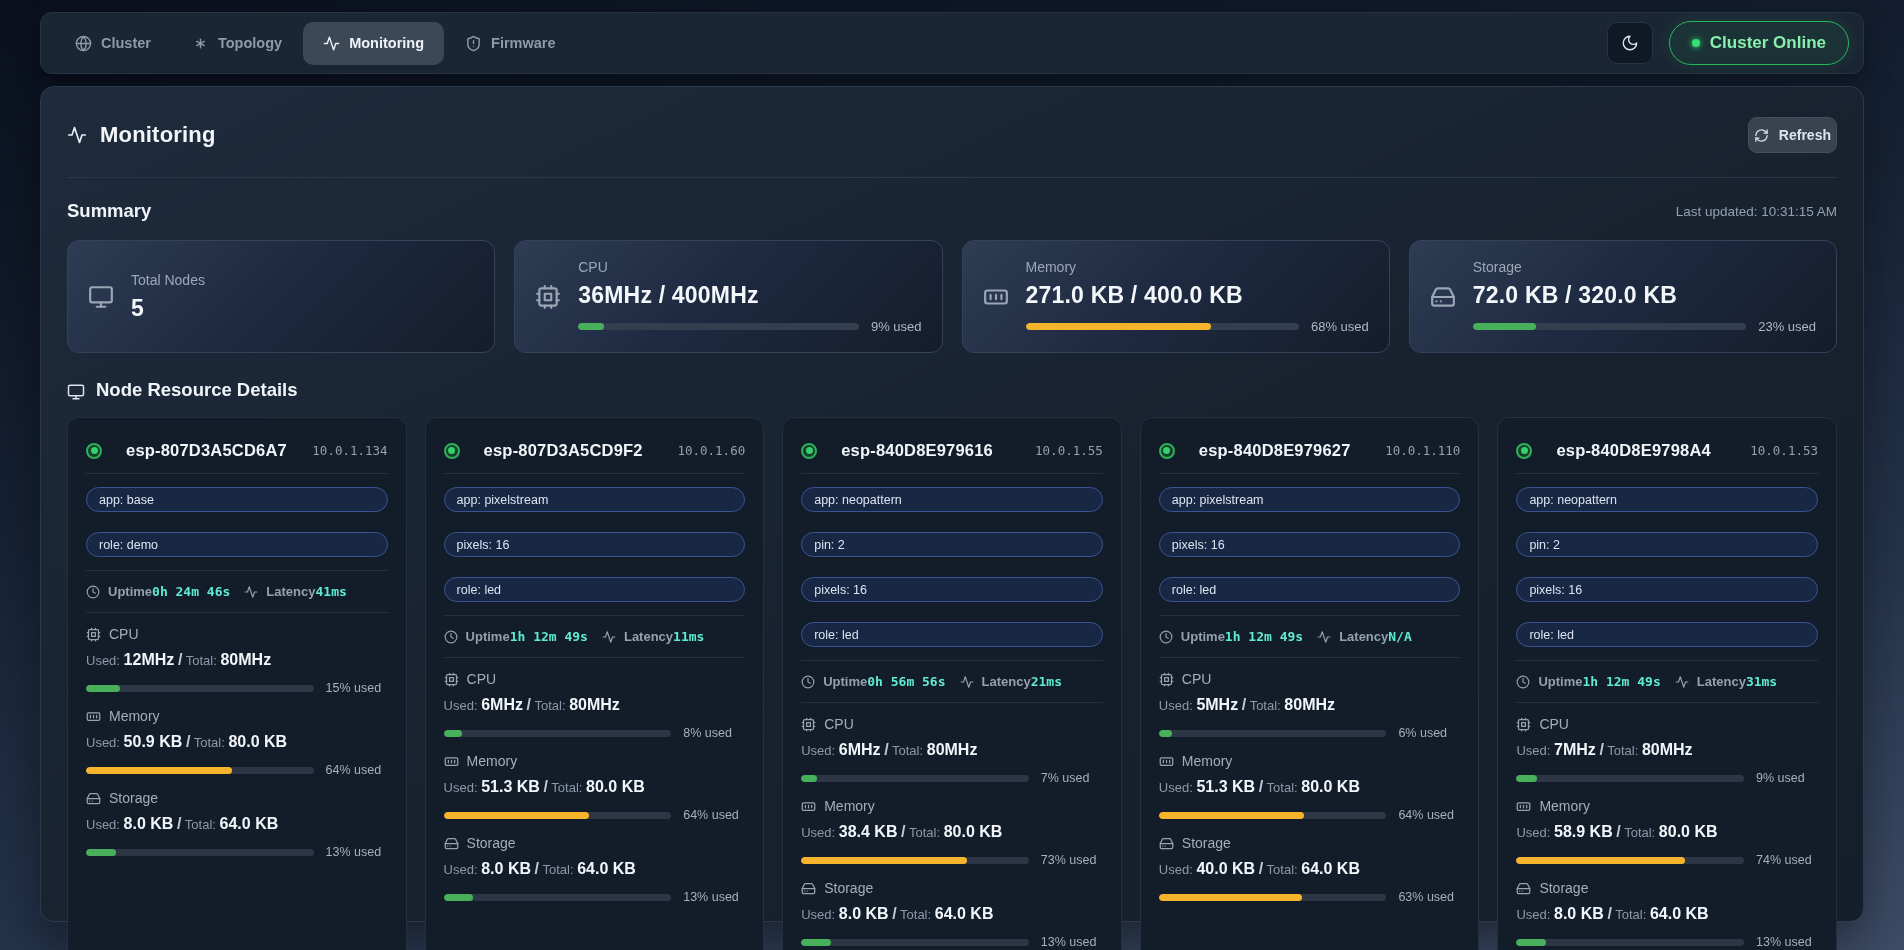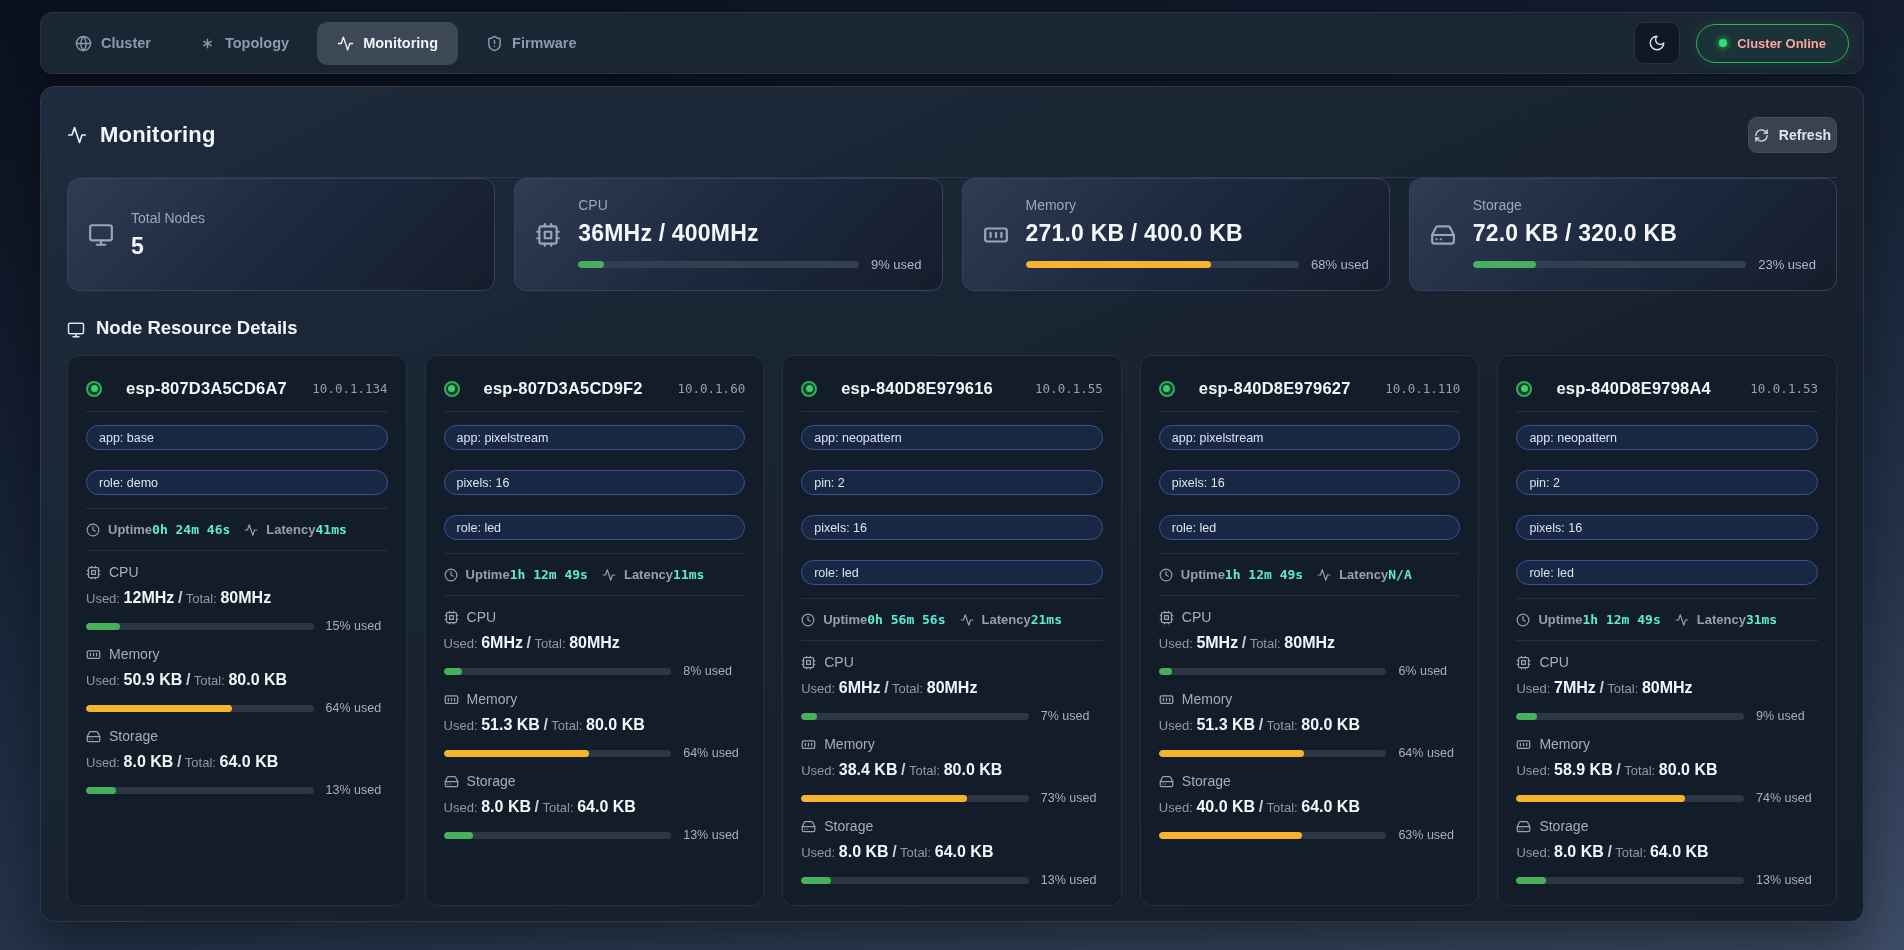--- a/index.html
+++ b/index.html
@@ -12,39 +12,39 @@
   }
   svg { display:block; }
 
   
   .nav {
     margin:12px 40px 0; height:62px;
     background:#1b2634; border:1px solid #283444; border-radius:12px;
     display:flex; align-items:center; padding:0 14px;
     box-shadow:0 10px 26px rgba(0,0,0,.35);
   }
-  .tabs { display:flex; gap:8px; align-items:center; }
+  .tabs { display:flex; gap:1px; align-items:center; }
   .tab {
     display:flex; align-items:center; gap:9px;
     color:#8e9aab; font-size:14.5px; font-weight:600;
     padding:13px 20px; border-radius:10px; cursor:pointer; user-select:none;
   }
   .tab.active { background:#3d4857; color:#eef2f7; }
   .tab svg { width:17px; height:17px; }
   .nav-right { margin-left:auto; display:flex; gap:16px; align-items:center; }
   .theme-btn {
     width:46px; height:42px; border-radius:10px; background:#101826;
     border:1px solid #273344; display:flex; align-items:center; justify-content:center;
     color:#dfe6ee; cursor:pointer;
   }
   .theme-btn svg { width:18px; height:18px; }
   .status-pill {
     display:flex; align-items:center; gap:10px; padding:11px 22px;
     border-radius:999px; border:1px solid #27b65c; background:rgba(36,190,94,.08);
-    color:#fca5a5; font-weight:700; font-size:13px; cursor:pointer;
+    color:#86efac; font-weight:700; font-size:17px; cursor:pointer;
     box-shadow:0 0 16px rgba(46,220,110,.12);
   }
   .status-dot { width:8px; height:8px; border-radius:50%; background:#35e072; box-shadow:0 0 6px #35e072; }
 
   
   .panel {
     margin:12px 40px 0; height:836px;
     background:linear-gradient(155deg,#1e2b3c 0%,#18222f 55%,#151e2b 100%);
     border:1px solid #2b3949; border-radius:14px;
     padding:22px 26px; box-shadow:0 24px 48px rgba(0,0,0,.4);
@@ -181,20 +181,24 @@
           <path d="M21 3v5h-5"></path>
           <path d="M21 12a9 9 0 0 1-9 9 9.75 9.75 0 0 1-6.74-2.74L3 16"></path>
           <path d="M8 16H3v5"></path>
         </svg>
       <span>Refresh</span>
     </button>
   </div>
 
   <div class="panel-divider"></div>
 
+  <div class="summary-head">
+    <span class="summary-title">Summary</span>
+    <span class="last-updated">Last updated: 10:31:15 AM</span>
+  </div>
 
   <div class="summary-grid">
       <div class="sum-card">
     <span class="sum-icon">
       <svg viewBox="0 0 24 24" fill="none" stroke="currentColor" stroke-width="2" stroke-linecap="round" stroke-linejoin="round">
             <rect x="2" y="3" width="20" height="14" rx="2"></rect>
             <path d="M8 21h8"></path>
             <path d="M12 17v4"></path>
           </svg>
 

